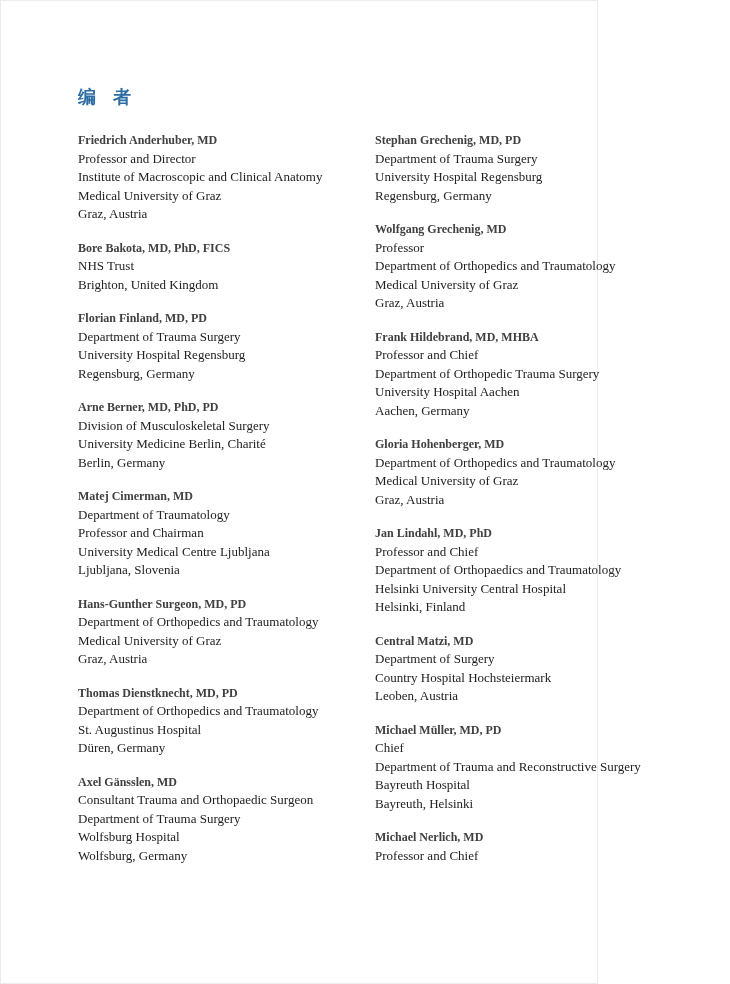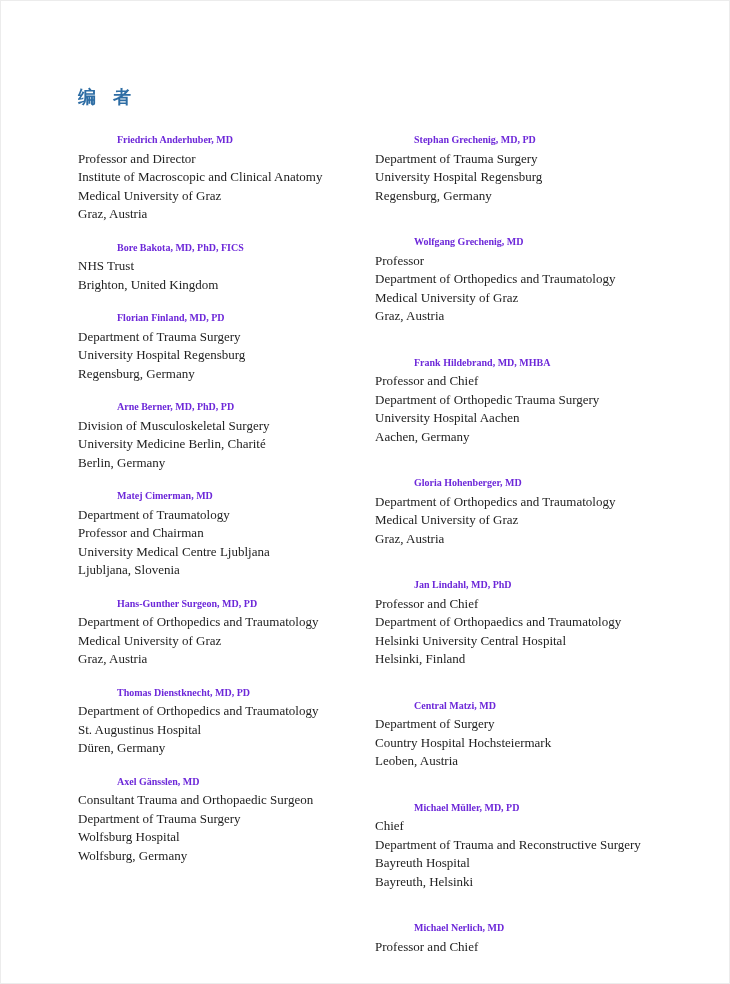--- a/index.html
+++ b/index.html
@@ -4,21 +4,21 @@
 <style>
   * { margin: 0; padding: 0; box-sizing: border-box; }
   html, body {
     width: 730px;
     height: 984px;
     background: #ffffff;
     font-family: "Liberation Serif", "DejaVu Serif", serif;
   }
   .page {
     position: relative;
-    width: 730px;
+    width: 598px;
     height: 984px;
     background: #ffffff;
     box-shadow: inset 0 0 0 1px #ececec;
     padding: 85px 40px 40px 78px;
   }
   .title {
     font-size: 18px;
     font-weight: bold;
     word-spacing: 10px;
     letter-spacing: 1px;
@@ -27,31 +27,30 @@
   }
   .columns {
     display: flex;
     flex-direction: row;
   }
   .col {
     display: flex;
     flex-direction: column;
   }
   .col-left { width: 297px; flex: 0 0 297px; }
-  .col-right { flex: 1; gap: 13px; }
+  .col-right { flex: 1; }
   .entry {
     margin-bottom: 15px;
   }
   .entry .name {
     font-weight: bold;
-    font-size: 10px;
+    font-size: 12px;
     line-height: 18.5px;
-    color: #6d28d9;
+    color: #404040;
     white-space: nowrap;
-    margin-left: 39px;
   }
   .entry .line {
     font-size: 13px;
     line-height: 18.5px;
     color: #222222;
     white-space: nowrap;
   }
 </style>
 </head>
 <body>

